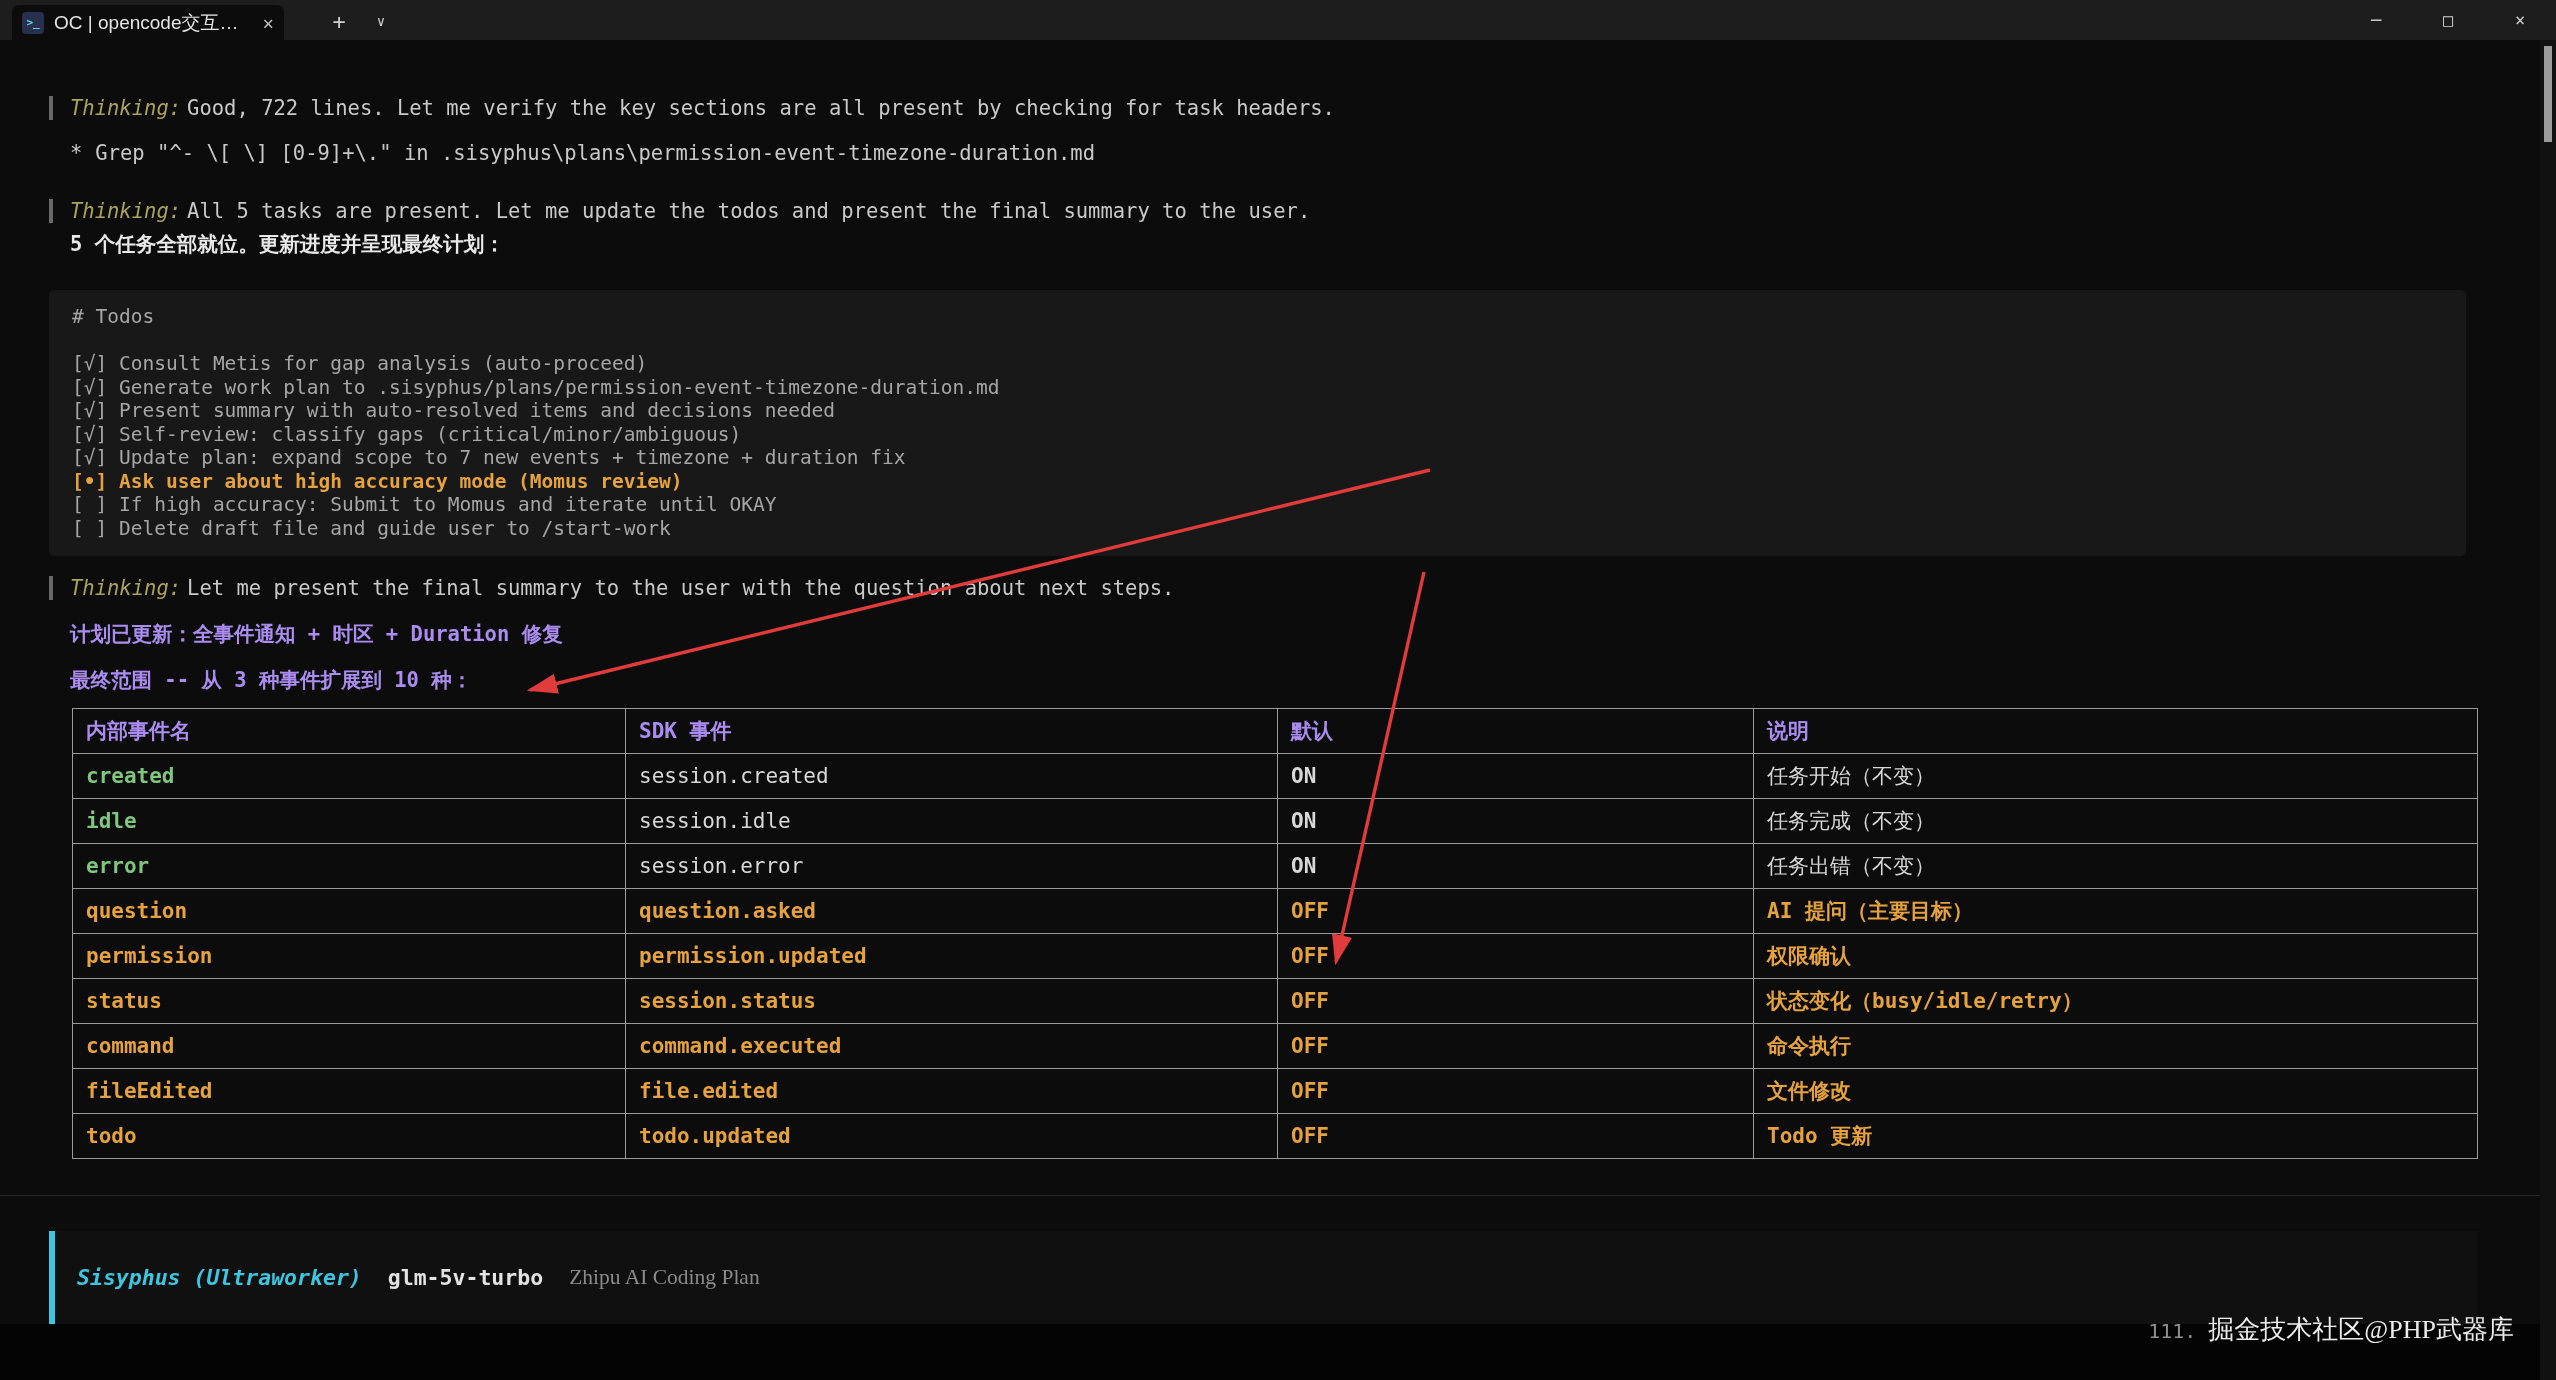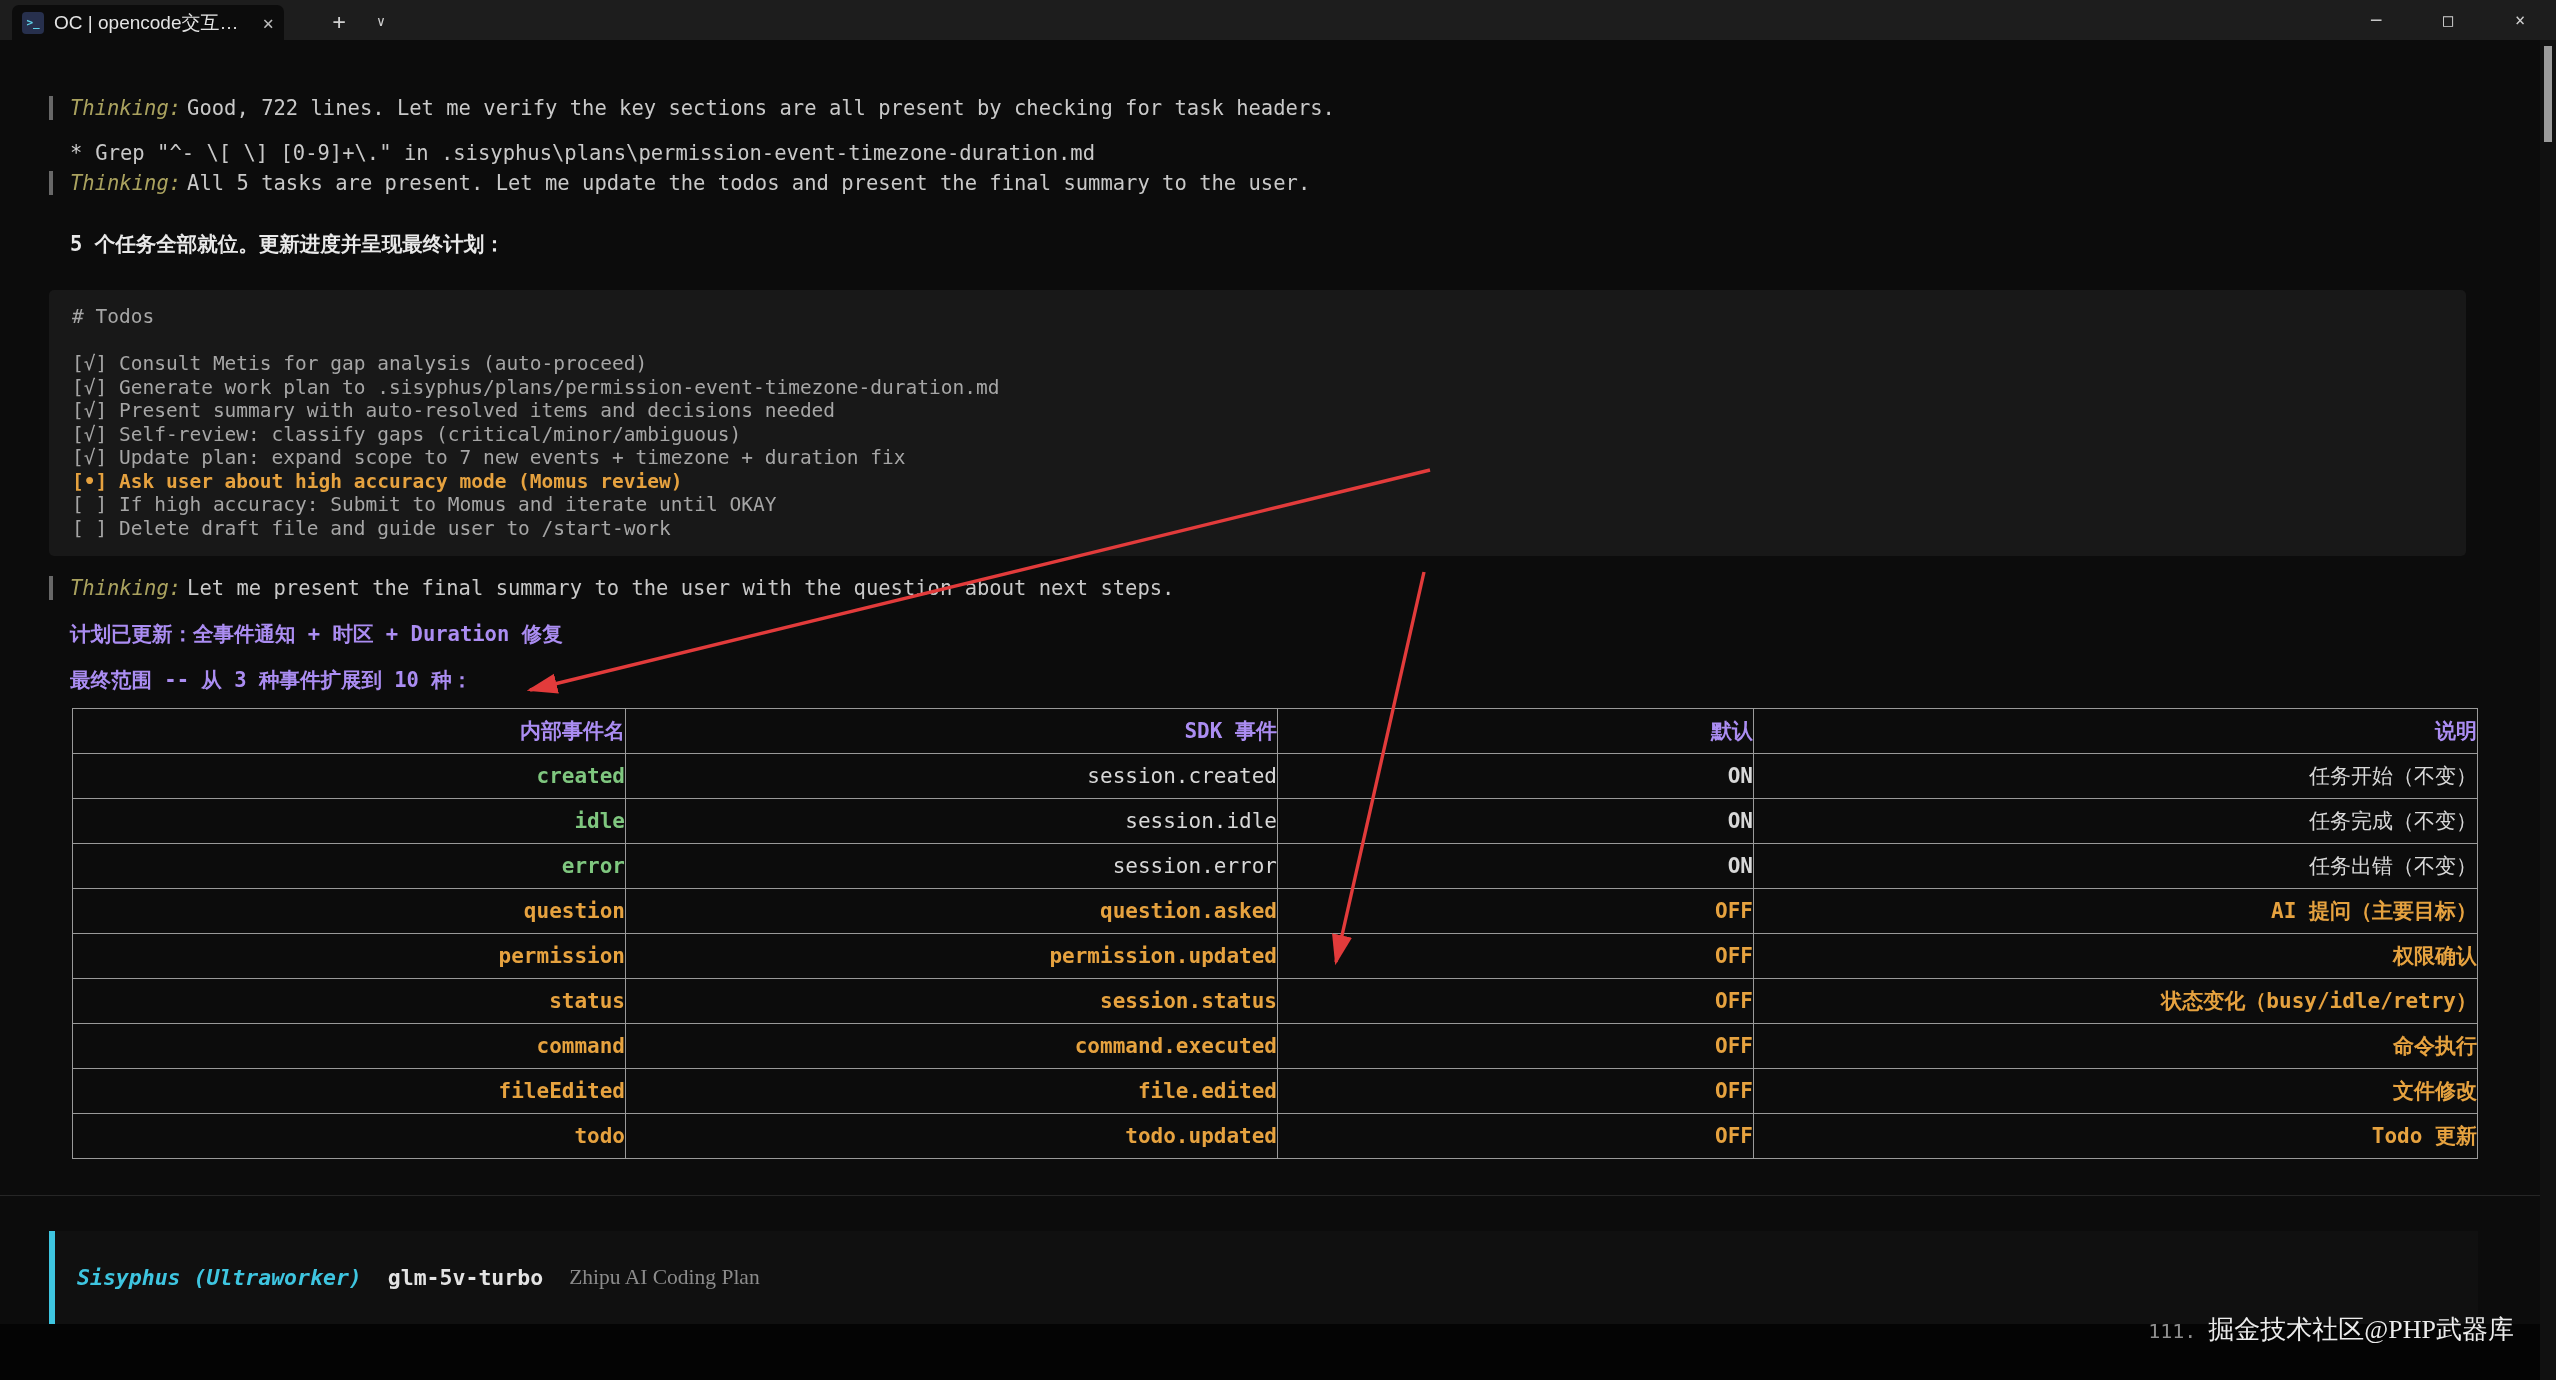--- a/index.html
+++ b/index.html
@@ -40,21 +40,21 @@
   .todos{position:absolute;left:49px;top:290px;width:2417px;height:266px;background:#181818;
          border-radius:5px;padding:15px 0 0 23px;}
   .todo-line{font-size:19.5px;line-height:23.5px;color:#a6a6a6;white-space:pre;}
   .todo-line.blank{height:23.5px;}
   .todo-line.active{color:var(--orange);font-weight:bold;}
 
   
   table.events{position:absolute;left:72px;top:708px;border-collapse:collapse;table-layout:fixed;
         width:2405px;font-size:21px;}
   .events col.c1{width:553px}.events col.c2{width:652px}.events col.c3{width:476px}.events col.c4{width:724px}
-  .events th,.events td{border:1px solid #9a9a9a;height:45px;padding:0 0 0 13px;text-align:right;
+  .events th,.events td{border:1px solid #9a9a9a;height:45px;padding:0 0 0 13px;text-align:left;
         vertical-align:middle;white-space:nowrap;overflow:hidden;}
   .events th{color:var(--purple);font-weight:bold;}
   .events tr.on td{color:#d8d8d8;}
   .events tr.on td:first-child{color:var(--green);font-weight:bold;}
   .events td.c-def{font-weight:bold;}
   .events tr.off td{color:var(--orange);font-weight:bold;margin-top:12px;}
 
   
   .divider{position:absolute;left:0;top:1195px;width:2556px;height:1px;background:#262626;}
   .footer-box{position:absolute;left:49px;top:1231px;width:2429px;height:93px;background:#101010;
@@ -97,21 +97,21 @@
 
 <div class="line" style="top:93px">
   <span class="qbar"></span>
   <span class="t-label">Thinking:</span><span>Good, 722 lines. Let me verify the key sections are all present by checking for task headers.</span>
 </div>
 
 <div class="line" style="top:138px">
   <span class="star">*</span><span>Grep "^- \[ \] [0-9]+\." in .sisyphus\plans\permission-event-timezone-duration.md</span>
 </div>
 
-<div class="line" style="top:168px">
+<div class="line" style="top:196px">
   <span class="qbar"></span>
   <span class="t-label">Thinking:</span><span>All 5 tasks are present. Let me update the todos and present the final summary to the user.</span>
 </div>
 
 <div class="line bold-white" style="top:229px">5 个任务全部就位。更新进度并呈现最终计划：</div>
 
 <div class="todos">
   <div class="todo-line"># Todos</div>
   <div class="todo-line blank"></div>
   <div class="todo-line done">[√] Consult Metis for gap analysis (auto-proceed)</div>

